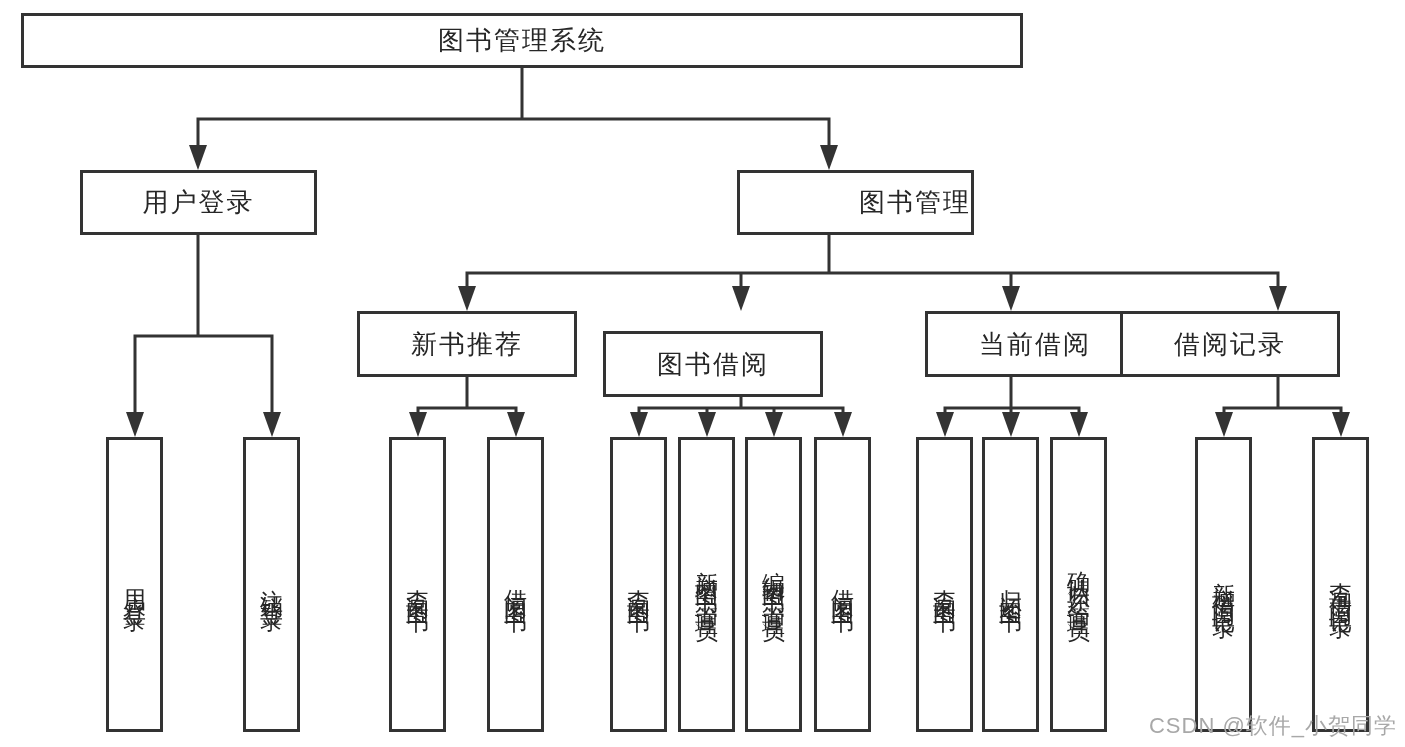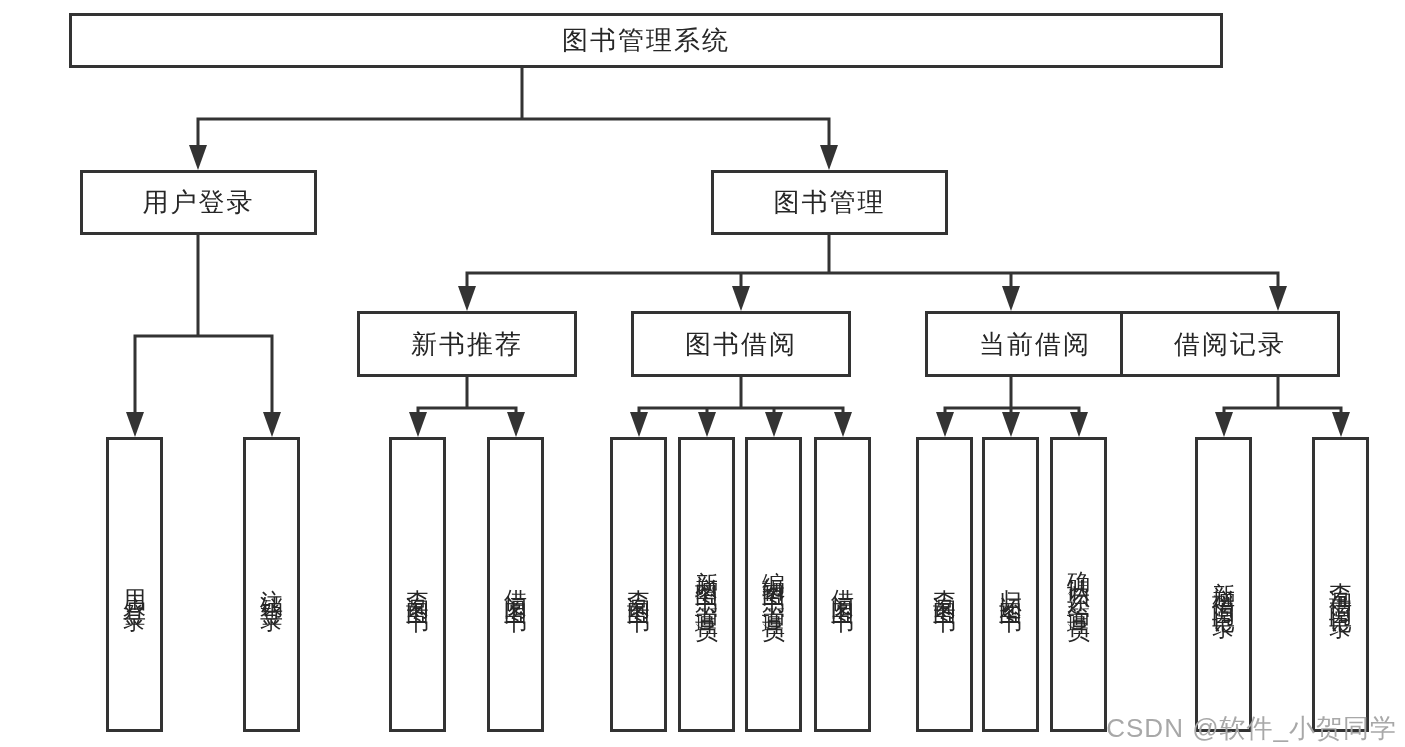--- a/index.html
+++ b/index.html
@@ -9,33 +9,33 @@
     overflow:hidden;
   }
   #canvas{position:absolute;left:0;top:0;width:1405px;height:747px;}
   svg.wires{position:absolute;left:0;top:0;}
   .node{
     position:absolute;box-sizing:border-box;background:#ffffff;
     border:3px solid #333333;display:flex;align-items:center;justify-content:center;
     color:#262626;
   }
   .h-node{font-size:26px;letter-spacing:2px;white-space:nowrap;}
-  .root-node{left:21px;top:13px;width:1154px;height:55px;margin-left:48px;}
+  .root-node{left:21px;top:13px;width:1002px;height:55px;}
   .l2-node{height:65px;width:237px;top:170px;}
   .l3-node{height:66px;width:220px;top:311px;}
   .leaf{
     top:437px;width:57px;height:295px;
   }
   .leaf span{
     writing-mode:vertical-rl;text-orientation:mixed;
     font-size:23px;letter-spacing:7px;line-height:1;color:#262626;
     max-height:283px;
   }
   .watermark{
-    position:absolute;right:8px;top:711px;font-size:26px;color:#a8a8a8;
+    position:absolute;right:8px;top:711px;font-size:22px;color:#a8a8a8;
     letter-spacing:1px;white-space:nowrap;
   }
 </style>
 </head>
 <body>
 
 <div id="canvas">
 
   <svg class="wires" width="1405" height="747" viewBox="0 0 1405 747" aria-hidden="true">
     <g stroke="#333333" stroke-width="3" fill="none" stroke-linecap="square">
@@ -70,28 +70,28 @@
     </g>
   </svg>
 
   <div class="node h-node root-node">
     <span>图书管理系统</span>
   </div>
 
   <div class="node h-node l2-node" style="left:80px;">
     <span>用户登录</span>
   </div>
-  <div class="node h-node l2-node" style="left:711px;">
+  <div class="node h-node l2-node" style="left:737px;justify-content:flex-end;">
     <span>图书管理</span>
   </div>
 
   <div class="node h-node l3-node" style="left:357px;">
     <span>新书推荐</span>
   </div>
-  <div class="node h-node l3-node" style="left:631px;">
+  <div class="node h-node l3-node" style="left:603px;margin-top:20px;">
     <span>图书借阅</span>
   </div>
   <div class="node h-node l3-node" style="left:925px;">
     <span>当前借阅</span>
   </div>
   <div class="node h-node l3-node" style="left:1120px;">
     <span>借阅记录</span>
   </div>
 
   <div class="node leaf" style="left:106px;">

